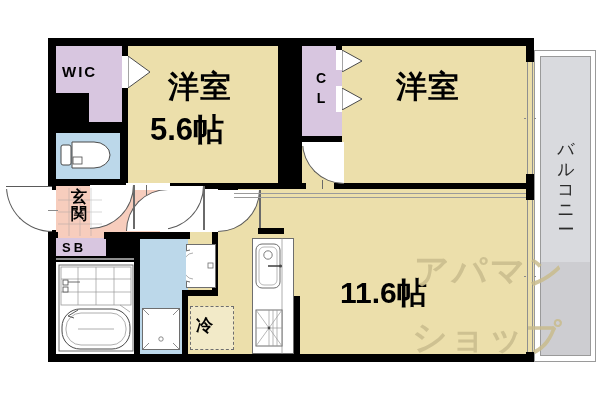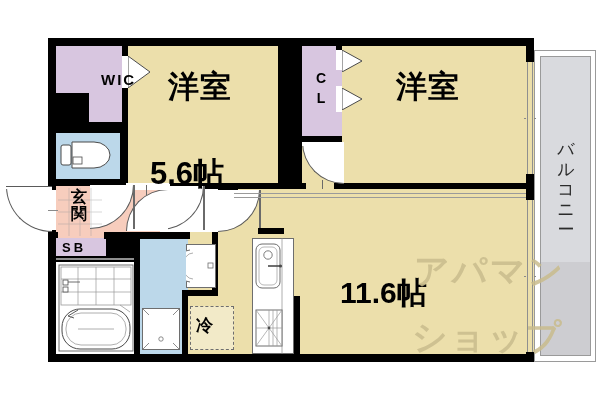--- a/index.html
+++ b/index.html
@@ -17,21 +17,21 @@
   .fill-balcony{background:#d9dade;}
 
   
   .wall{background:#000000;}
   .thinline{background:#8a8a8a;}
   .hairline{background:#b4b4b4;}
 
   
   .lbl{position:absolute;color:#000;white-space:nowrap;line-height:1;}
   .lbl-room{font-size:31px;font-weight:bold;letter-spacing:1px;}
-  .lbl-area{font-size:31px;font-weight:bold;letter-spacing:0px;margin-top:44px;}
+  .lbl-area{font-size:31px;font-weight:bold;letter-spacing:0px;}
   .lbl-ldk{font-size:29px;font-weight:bold;letter-spacing:5px;}
   .lbl-ldk-area{font-size:30px;font-weight:bold;}
   .lbl-small{font-size:15px;font-weight:bold;letter-spacing:2px;}
   .lbl-sb{font-size:13px;font-weight:bold;letter-spacing:3px;}
   .lbl-cl{font-size:14px;font-weight:bold;line-height:1.45;text-align:center;}
   .lbl-gen{font-size:16px;font-weight:bold;line-height:1.05;text-align:center;}
   .lbl-rei{font-size:17px;font-weight:bold;}
   .lbl-balcony{font-size:17px;color:#2b2b2b;line-height:1.18;text-align:center;
                letter-spacing:0px;}
 
@@ -280,21 +280,21 @@
       <line x1="0" y1="36" x2="44" y2="36" stroke="#9a9a9a" stroke-width="0.7"></line>
       <line x1="11" y1="0" x2="11" y2="48" stroke="#9a9a9a" stroke-width="0.7"></line>
       <line x1="22" y1="0" x2="22" y2="48" stroke="#9a9a9a" stroke-width="0.7"></line>
       <line x1="33" y1="0" x2="33" y2="48" stroke="#9a9a9a" stroke-width="0.7"></line>
     </svg>
   </div>
 
   <div class="abs thinline" style="left:234px;top:193px;width:292px;height:1px;background:#9a9a9a;"></div>
   <div class="abs thinline" style="left:234px;top:197px;width:292px;height:1px;background:#9a9a9a;"></div>
 
-  <div class="lbl lbl-small" style="left:62px;top:72px;margin-left:39px;">WIC</div>
+  <div class="lbl lbl-small" style="left:62px;top:64px;">WIC</div>
 
   <div class="lbl lbl-room" style="left:168px;top:71px;">洋室</div>
   <div class="lbl lbl-area" style="left:150px;top:114px;">5.6帖</div>
 
   <div class="lbl lbl-cl" style="left:306px;top:68px;width:30px;">
     <div>C</div>
     <div>L</div>
   </div>
 
   <div class="lbl lbl-room" style="left:396px;top:71px;">洋室</div>

